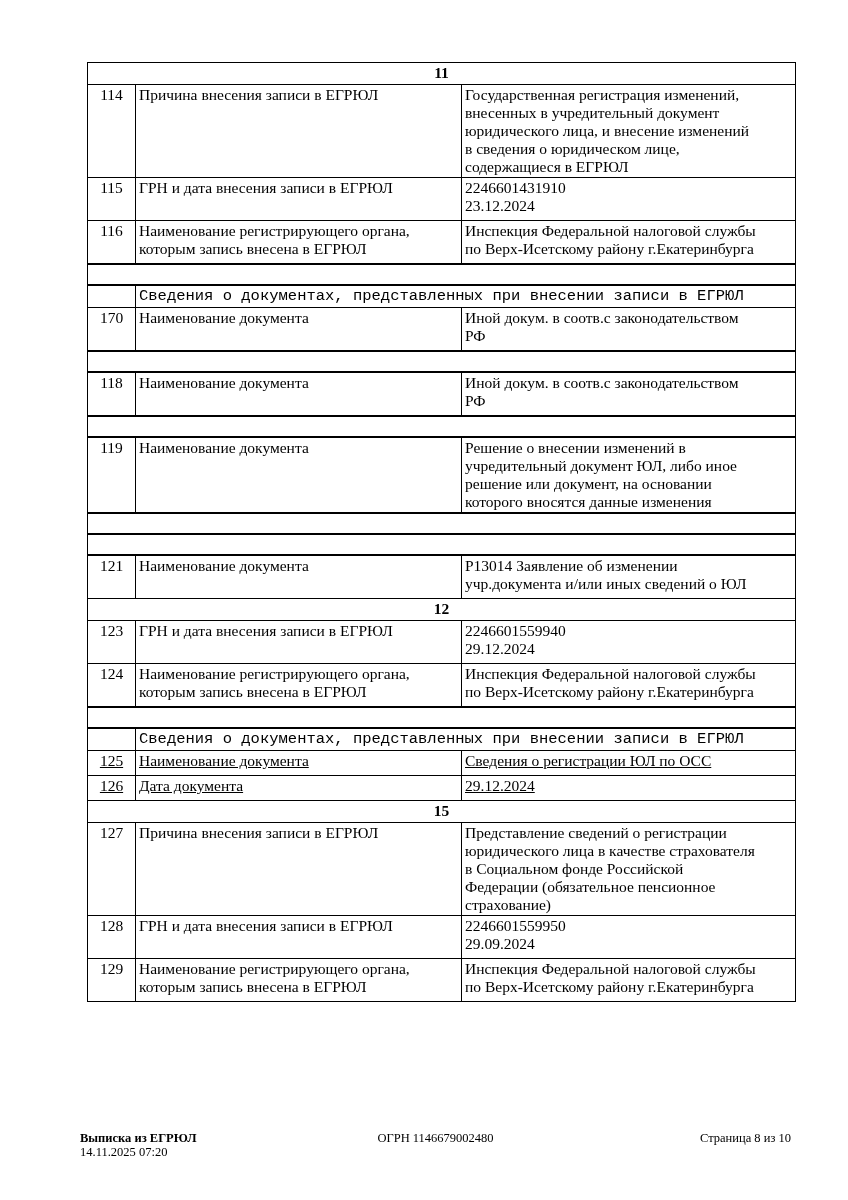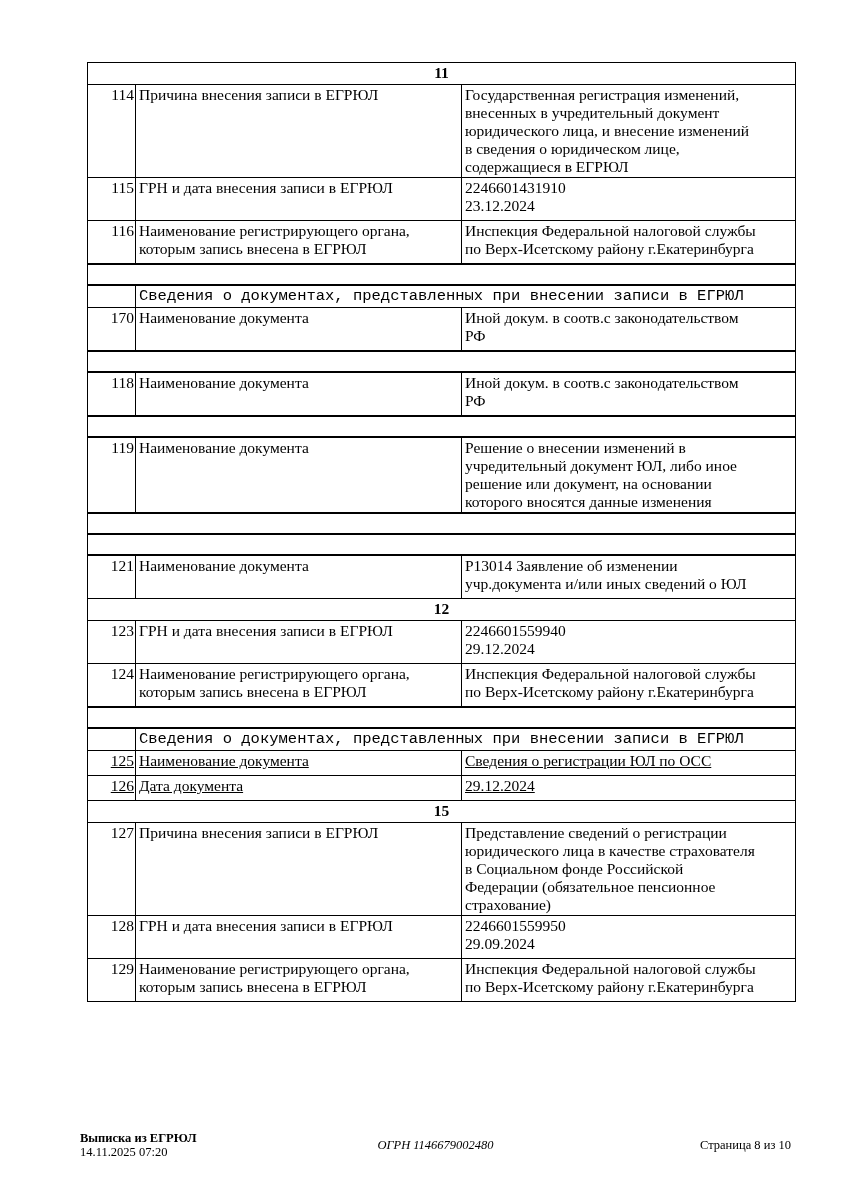--- a/index.html
+++ b/index.html
@@ -28,21 +28,21 @@
     border: 1px solid #000000;
     vertical-align: top;
     font-size: 15.5px;
     line-height: 18px;
     padding: 1px 3px 1px 3px;
     white-space: pre-line;
     overflow: hidden;
     word-wrap: break-word;
   }
   .doc-table td.c-num {
-    text-align: right;
+    text-align: center;
     padding: 1px 1px;
     white-space: normal;
   }
   tr.r-section td {
     text-align: center;
     font-weight: bold;
     height: 19px;
     white-space: normal;
   }
   tr.r-spacer td {
@@ -56,27 +56,27 @@
     font-family: Liberation Mono, monospace;
   }
   tr.r-h1 td { height: 22px; text-decoration: underline; }
   tr.r-h2 td { height: 40px; }
   .footer {
     position: absolute;
     left: 80px;
     top: 1131px;
     width: 711px;
     display: flex;
-    align-items: center;
+    align-items: flex-start;
     font-size: 12.5px;
     line-height: 14px;
     color: #000000;
   }
   .f-left  { flex: 1; text-align: left; }
-  .f-center{ flex: 1; text-align: center; font-style: italic; }
+  .f-center{ flex: 1; text-align: center; }
   .f-right { flex: 1; text-align: right; }
   .f-doctype { font-weight: bold; }
 </style>
 </head>
 <body>
 
 <div class="sheet">
 
   <table class="doc-table">
     <colgroup>

